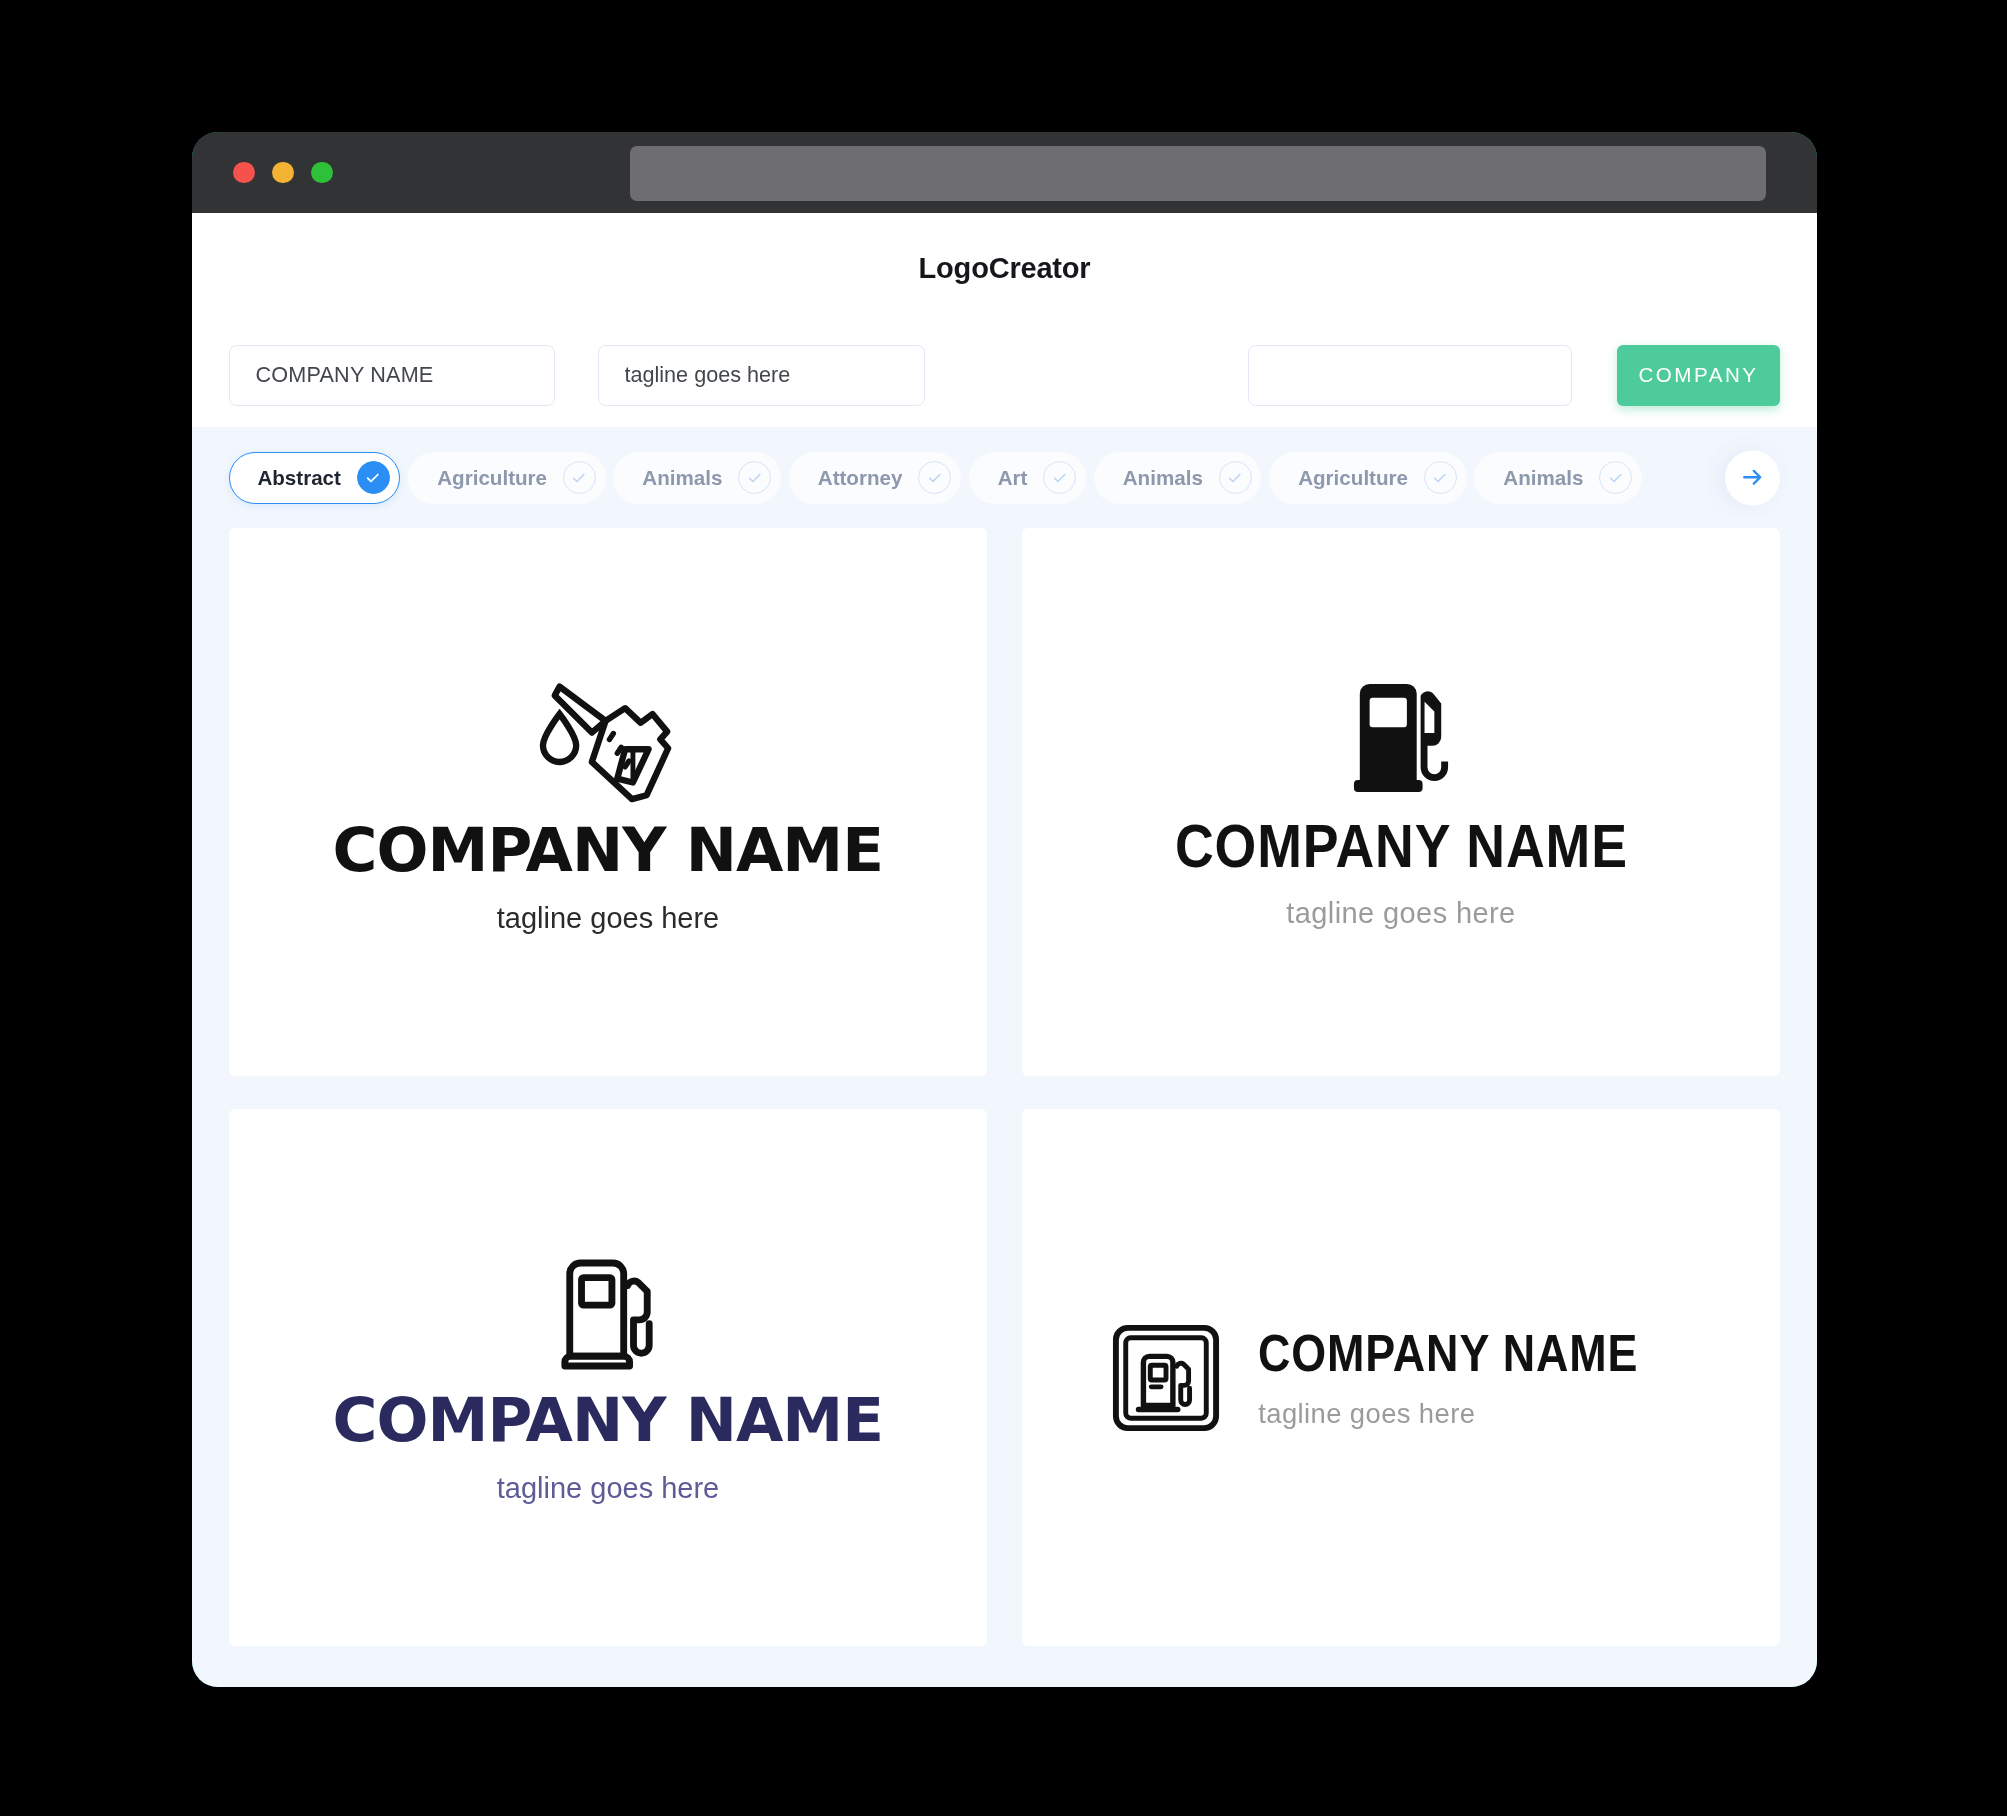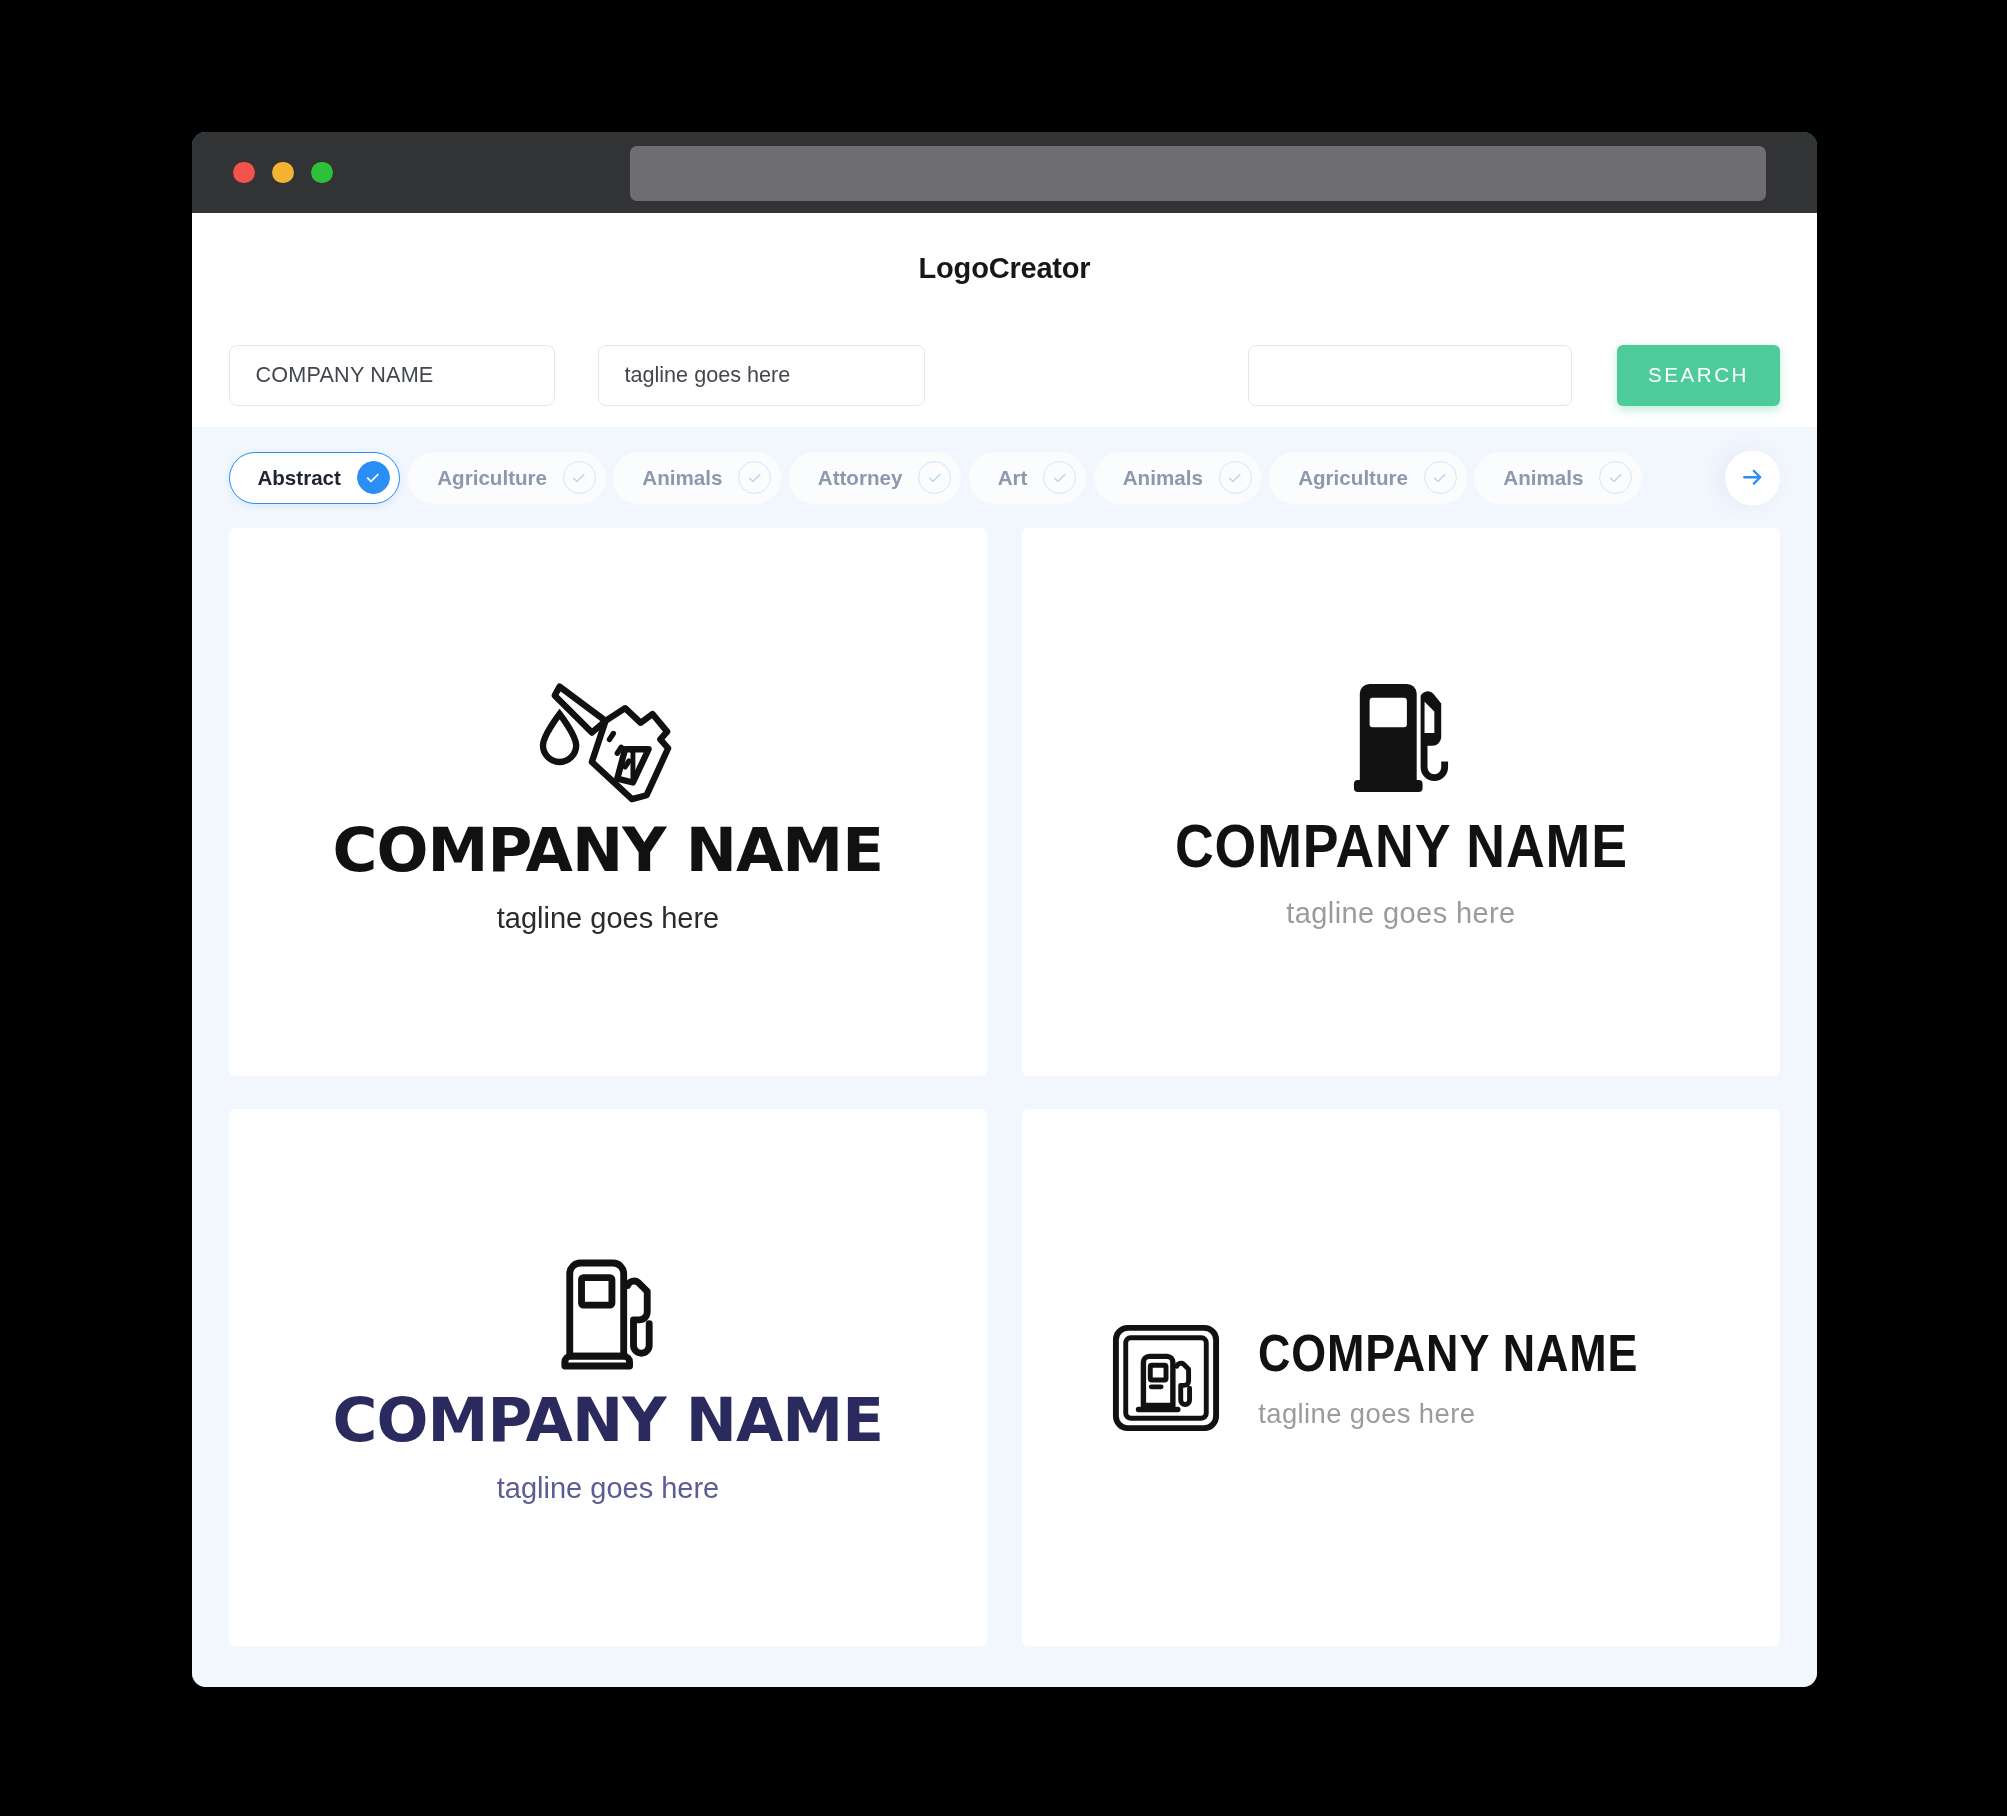--- a/index.html
+++ b/index.html
@@ -19,21 +19,21 @@
     background: #000000;
   }
 
   
   .browser-window {
     position: absolute;
     left: 192px;
     top: 132px;
     width: 1625px;
     height: 1555px;
-    border-radius: 14px;
+    border-radius: 26px;
     overflow: hidden;
     background: #14b8a6;
     box-shadow: 0 9.8px 39px rgba(0,0,0,0.35);
   }
 
   .titlebar {
     position: relative;
     height: 81px;
     background: #323335;
     display: flex;
@@ -310,21 +310,21 @@
     </div>
 
     <div class="app-header">
       <div class="app-title">LogoCreator</div>
     </div>
 
     <div class="search-row">
       <input class="field field-company" type="text" placeholder="COMPANY NAME" style="">
       <input class="field field-tagline" type="text" placeholder="tagline goes here" style="">
       <input class="field field-third" type="text" placeholder="" style="">
-      <button class="search-btn">SEARCH</button>
+      <button class="search-btn">COMPANY</button>
     </div>
 
     <div class="chips-row">
       <div class="chips-track" id="chips-track">
           <div class="chip active">
             <span class="chip-label">Abstract</span>
             <span class="tick">
               <svg viewBox="0 0 24 24" fill="none">
                 <path d="M5 12.5l4.5 4.5L19 7.5" stroke-width="2" stroke-linecap="round" stroke-linejoin="round"></path>
               </svg>

